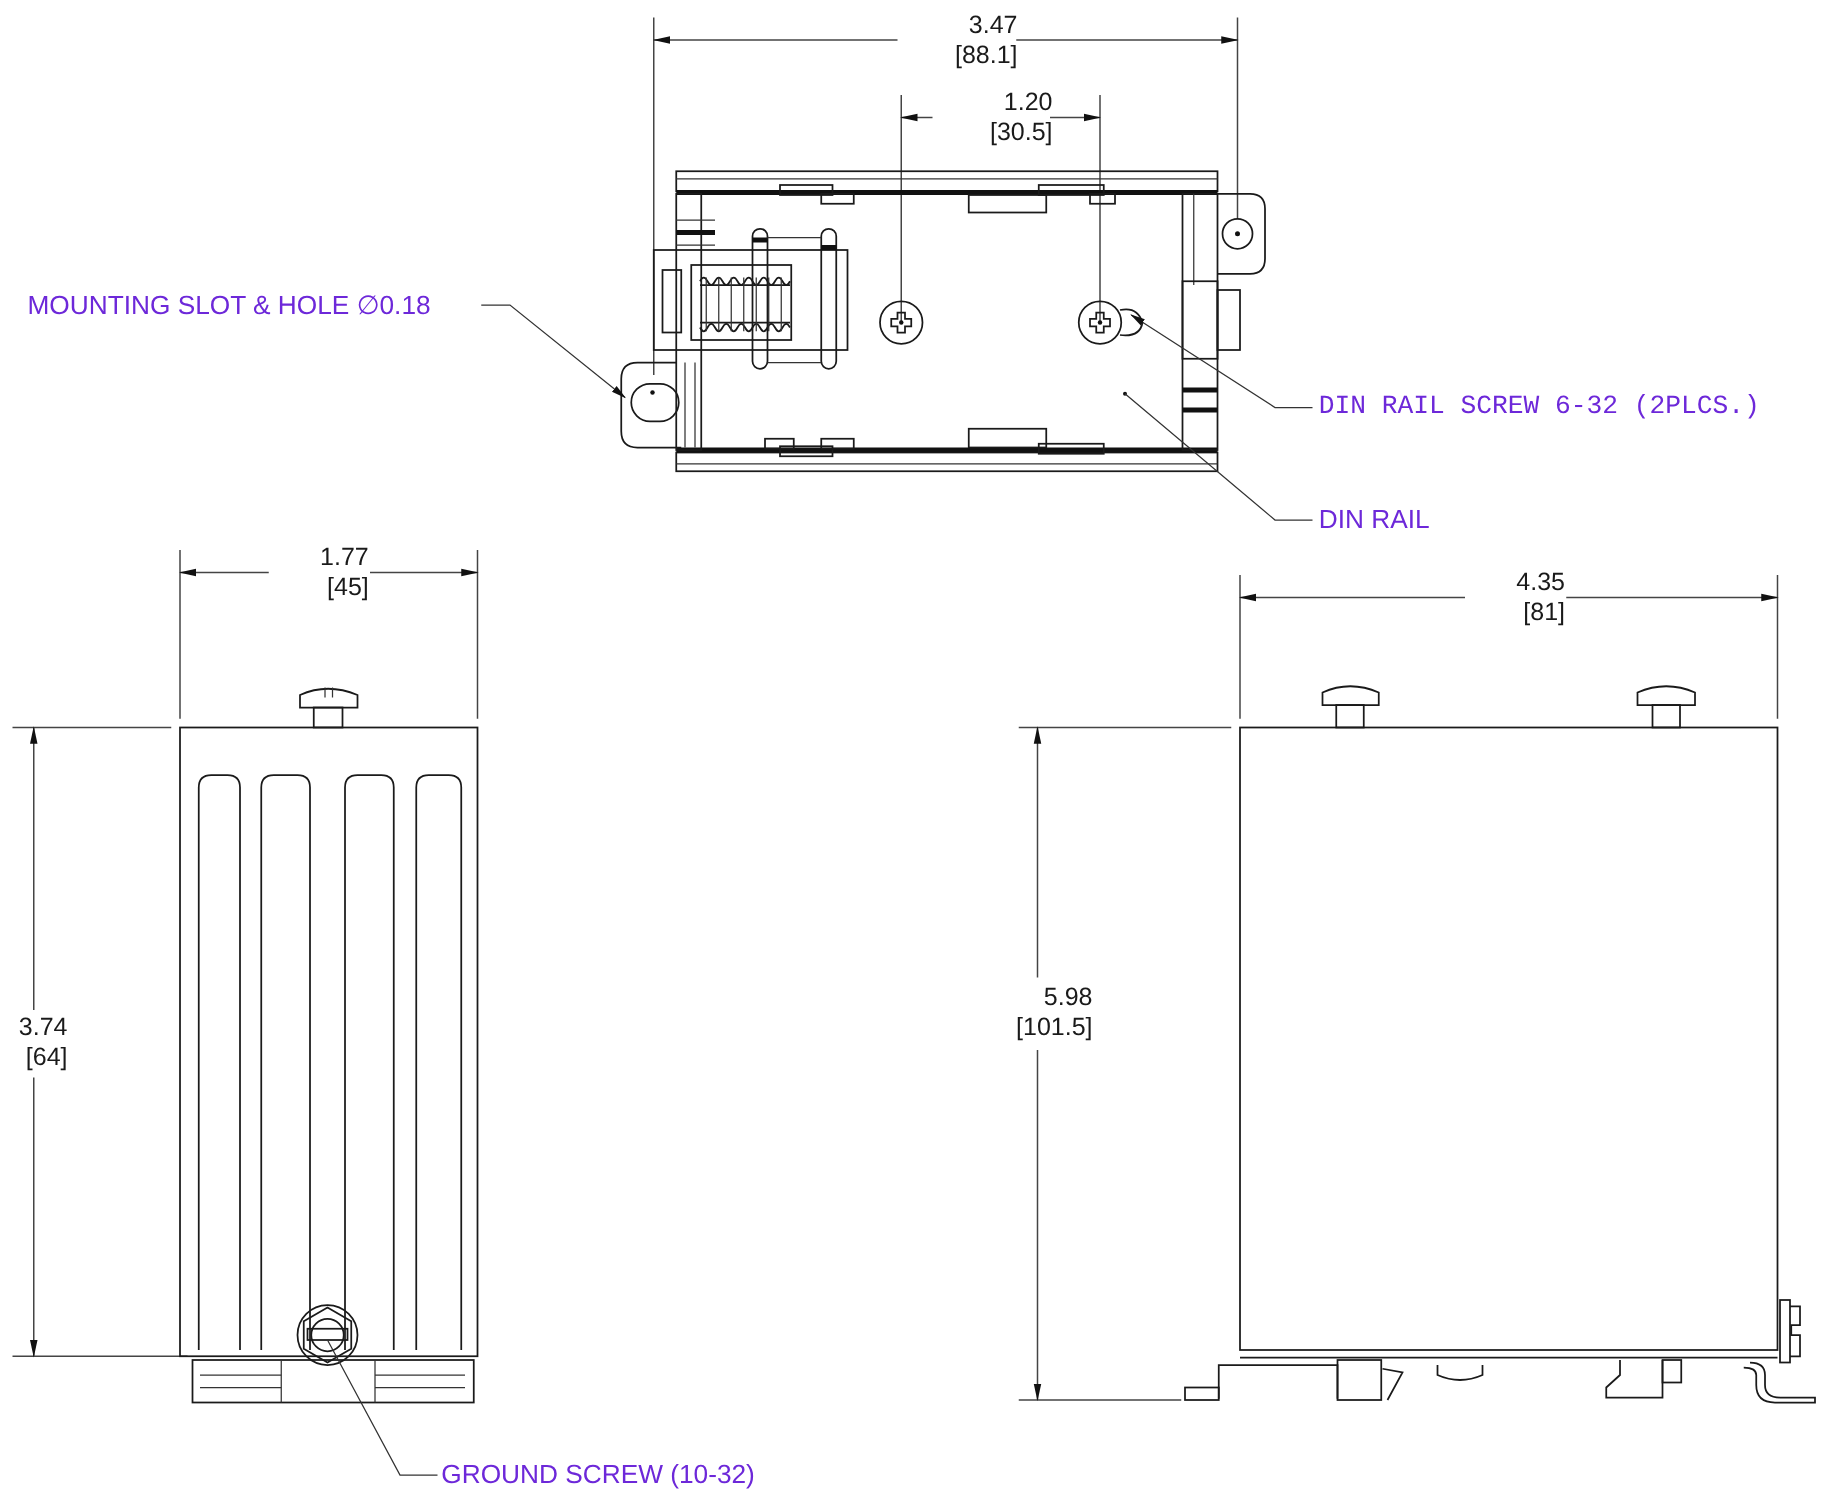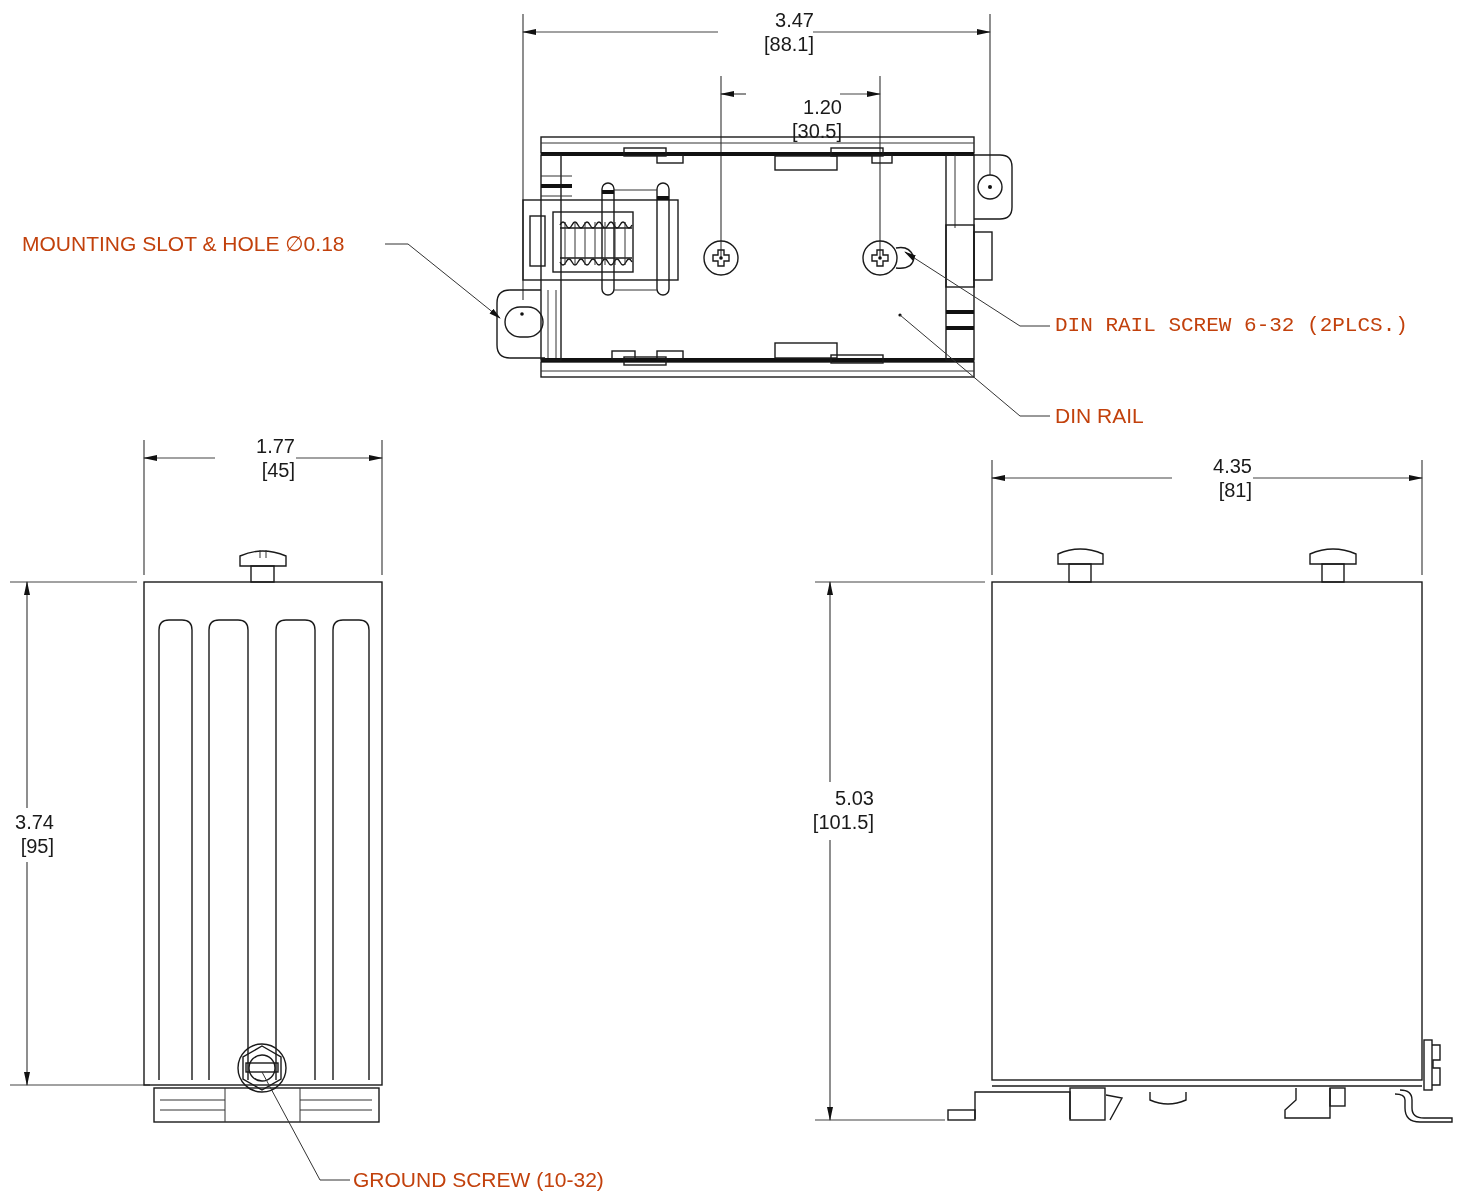--- a/index.html
+++ b/index.html
@@ -2,21 +2,21 @@
 <html><head>
 <meta charset="utf-8">
 <style>
   html, body { margin:0; padding:0; background:#ffffff; }
   body { width:1467px; height:1200px; position:relative; overflow:hidden; font-family:"Liberation Sans", sans-serif; color:#1a1a1a; }
   svg { position:absolute; left:0; top:0; }
   .ln { stroke:#1a1a1a; fill:none; stroke-width:1.4; }
   .thin { stroke:#333; fill:none; stroke-width:1; }
   .heavy { stroke:#111; fill:none; stroke-width:4; }
   .dim { stroke:#444; fill:none; stroke-width:1.2; }
-  .lbl { position:absolute; font-size:21px; white-space:nowrap; color:#c2410c;text-align:right; }
+  .lbl { position:absolute; font-size:21px; white-space:nowrap; color:#6d28d9;text-align:right; }
   .dimtxt { position:absolute; font-size:20px; text-align:right; line-height:24px; color:#1a1a1a; }
   .dimtxt span { display:block; }
 </style>
 </head>
 <body>
 
 <svg width="1467" height="1200" viewBox="0 0 1467 1200">
   <defs>
     <marker id="arr" markerWidth="14" markerHeight="8" refX="13" refY="4" orient="auto" markerUnits="userSpaceOnUse">
       <path d="M0,1 L14,4 L0,7 Z" fill="#111"></path>
@@ -182,37 +182,37 @@
     <path class="ln" d="M1400,1090 Q1412,1090 1412,1100 L1412,1108 Q1412,1118 1424,1118 L1452,1118 L1452,1122 L1420,1122 Q1405,1122 1405,1108 L1405,1100 Q1405,1094 1395,1094"></path>
     <rect class="ln" x="1424" y="1040" width="8" height="50"></rect>
     <path class="ln" d="M1432,1045 L1440,1045 L1440,1060 L1433,1060 L1433,1068 L1440,1068 L1440,1085 L1432,1085"></path>
   </g>
 </svg>
 
 <div class="dimtxt" style="left:734px;top:8px;width:80px;">
   <span>3.47</span>
   <span>[88.1]</span>
 </div>
-<div class="dimtxt" style="left:762px;top:70px;width:80px;margin-top:25px;">
+<div class="dimtxt" style="left:762px;top:70px;width:80px;">
   <span>1.20</span>
   <span>[30.5]</span>
 </div>
 <div class="dimtxt" style="left:215px;top:434px;width:80px;">
   <span>1.77</span>
   <span>[45]</span>
 </div>
 <div class="dimtxt" style="left:0px;top:810px;width:54px;">
   <span>3.74</span>
-  <span>[95]</span>
+  <span>[64]</span>
 </div>
 <div class="dimtxt" style="left:1172px;top:454px;width:80px;">
   <span>4.35</span>
   <span>[81]</span>
 </div>
 <div class="dimtxt" style="left:788px;top:786px;width:86px;">
-  <span>5.03</span>
+  <span>5.98</span>
   <span>[101.5]</span>
 </div>
 
 <div class="lbl" style="left:22px;top:232px;">MOUNTING SLOT &amp; HOLE ∅0.18</div>
 <div class="lbl" style="left:1055px;top:314px;font-family:Liberation Mono, monospace;">DIN RAIL SCREW 6-32 (2PLCS.)</div>
 <div class="lbl" style="left:1055px;top:404px;">DIN RAIL</div>
 <div class="lbl" style="left:353px;top:1168px;">GROUND SCREW (10-32)</div>
 
 </body></html>

